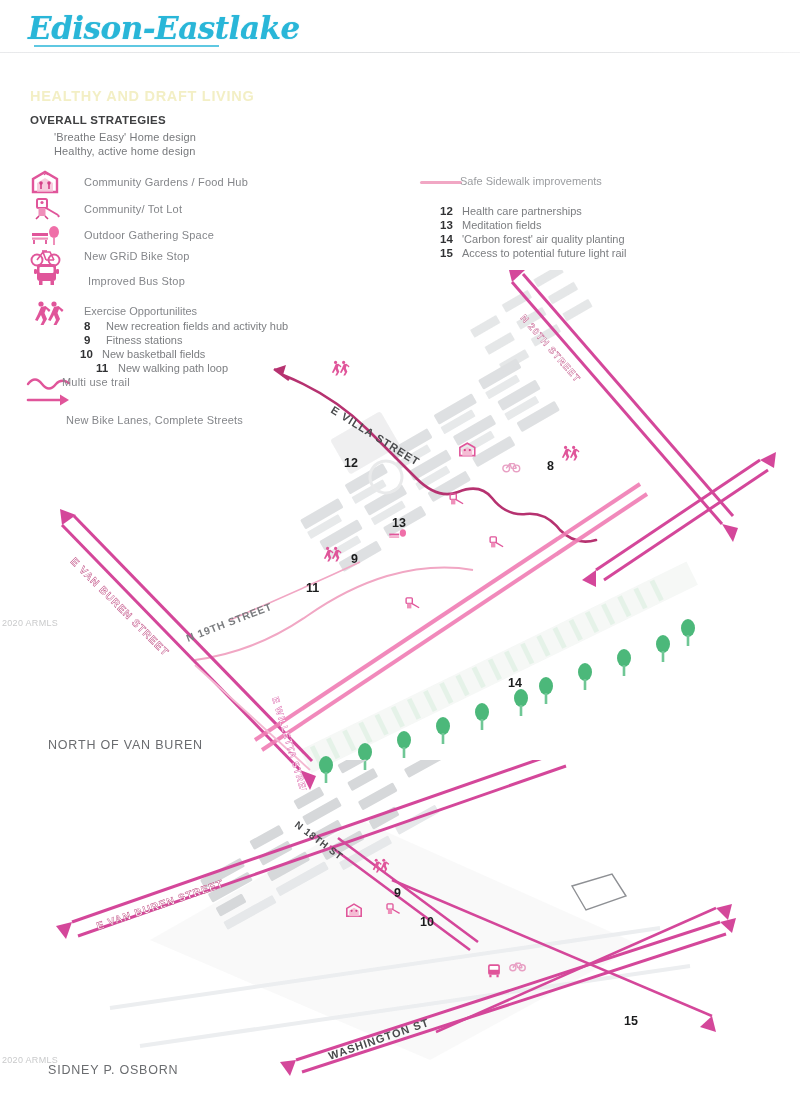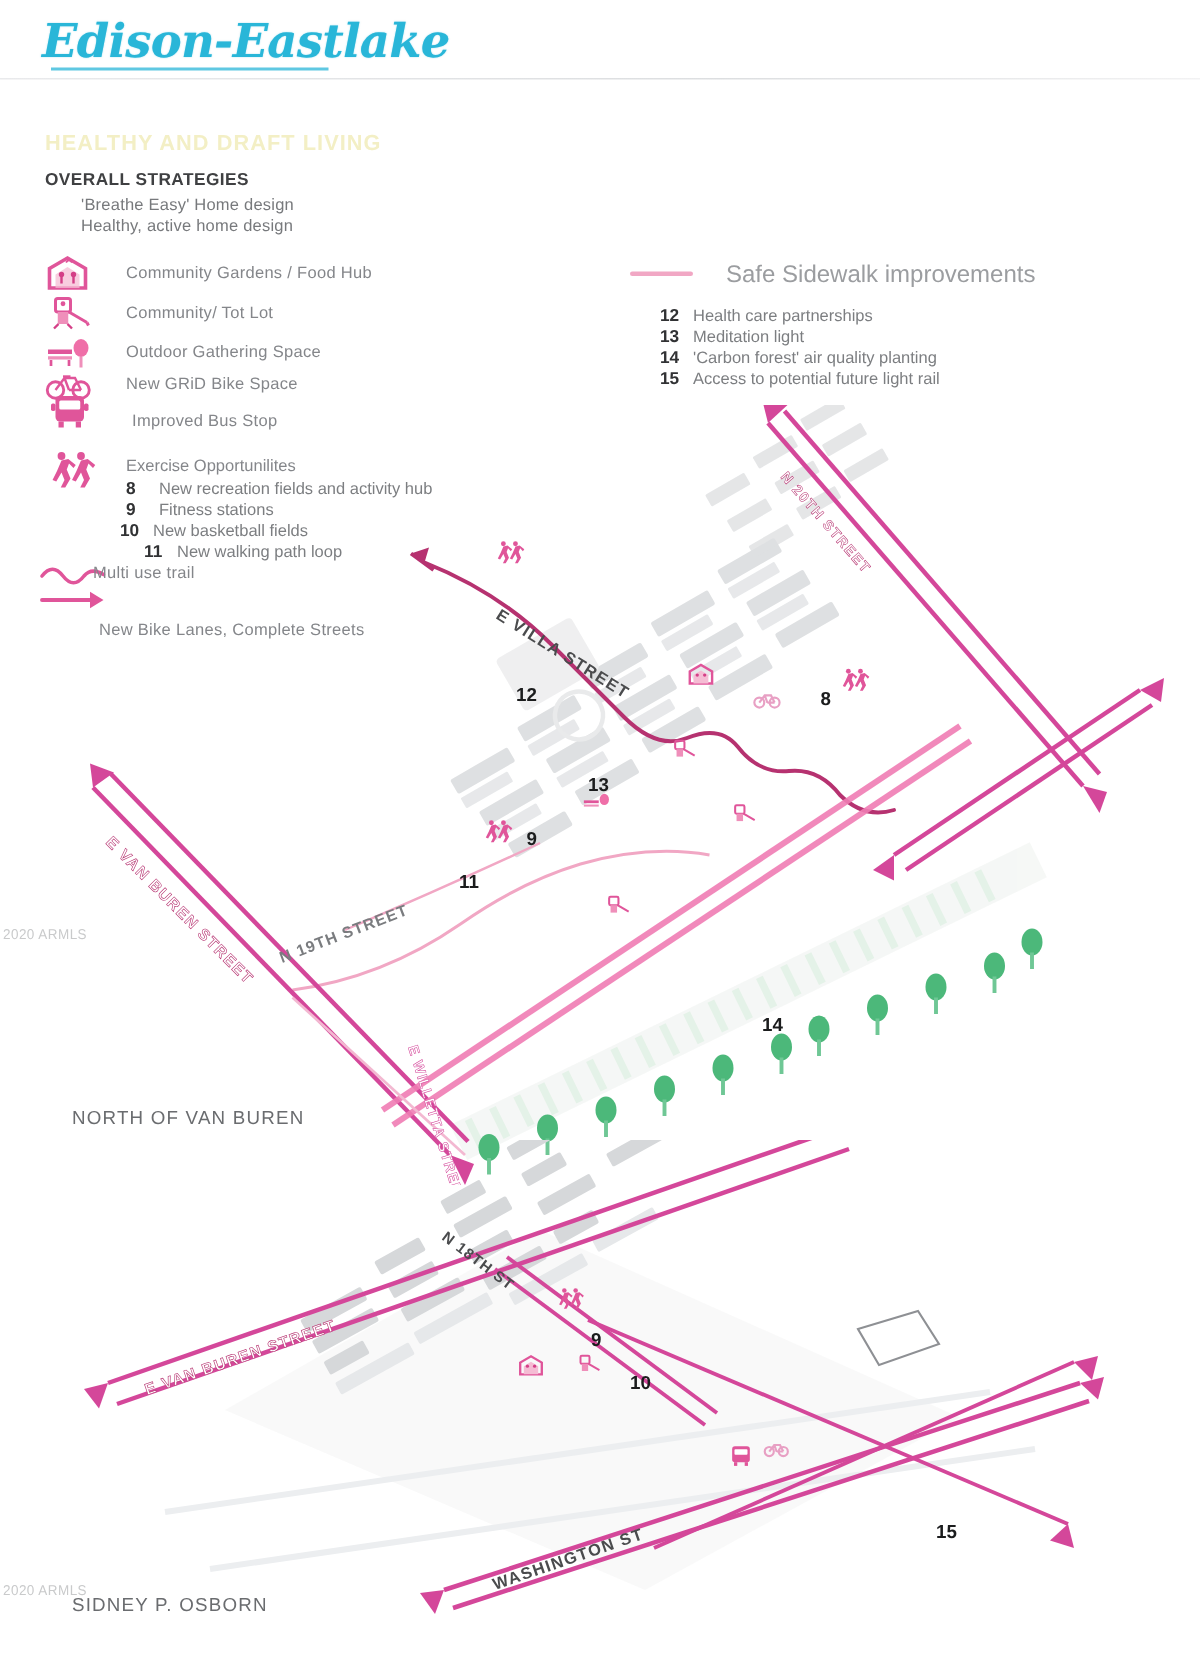--- a/index.html
+++ b/index.html
@@ -63,21 +63,21 @@
   }
   .num-item .lbl{color:#7c7e81;}
 
   .ex-head{position:absolute;left:84px;top:305px;font-size:11px;color:#84868a;}
 
   
   .sidewalk-line{
     position:absolute;left:420px;top:181px;width:42px;height:2.5px;
     background:#f1a7c4;border-radius:2px;
   }
-  .sidewalk-lbl{position:absolute;left:484px;top:175px;font-size:16px;color:#9b9da0;}
+  .sidewalk-lbl{position:absolute;left:460px;top:175px;font-size:11px;color:#9b9da0;}
 
   
   .map{position:absolute;}
   .map svg{display:block;}
 
   .map-caption{
     position:absolute;font-size:12.5px;letter-spacing:.8px;color:#6a6c6f;
   }
   #cap-north{left:48px;top:738px;}
   #cap-south{left:48px;top:1063px;text-align:center;}
@@ -148,21 +148,21 @@
     <div class="legend-label" style="left:84px;top:229px;">Outdoor Gathering Space</div>
 
     <div class="legend-icon" style="left:30px;top:246px;">
       <svg width="32" height="22" viewBox="0 0 32 22">
         <circle cx="7" cy="14" r="5.5" fill="none" stroke="#e0559a" stroke-width="1.9"></circle>
         <circle cx="24" cy="14" r="5.5" fill="none" stroke="#e0559a" stroke-width="1.9"></circle>
         <path d="M7 14 L13 6 L20 6 L24 14 M13 6 L16 14 M16 14 L24 14" fill="none" stroke="#e0559a" stroke-width="1.6"></path>
         <path d="M12 5 L17 5" stroke="#e0559a" stroke-width="1.6"></path>
       </svg>
     </div>
-    <div class="legend-label" style="left:84px;top:250px;">New GRiD Bike Space</div>
+    <div class="legend-label" style="left:84px;top:250px;">New GRiD Bike Stop</div>
 
     <div class="legend-icon" style="left:32px;top:262px;">
       <svg width="30" height="26" viewBox="0 0 30 26">
         <rect x="5" y="2" width="19" height="17" rx="3" fill="#e0559a"></rect>
         <rect x="7.5" y="5" width="14" height="6" rx="1" fill="#ffffff"></rect>
         <rect x="7" y="19" width="3.5" height="4" fill="#e0559a"></rect>
         <rect x="18.5" y="19" width="3.5" height="4" fill="#e0559a"></rect>
         <rect x="2" y="7" width="3" height="5" rx="1.2" fill="#e0559a"></rect>
         <rect x="24" y="7" width="3" height="5" rx="1.2" fill="#e0559a"></rect>
       </svg>
@@ -209,21 +209,21 @@
     </div>
     <div class="legend-label" style="left:66px;top:414px;">New Bike Lanes, Complete Streets</div>
 
     <div class="sidewalk-line"></div>
     <div class="sidewalk-lbl">Safe Sidewalk improvements</div>
 
     <div class="num-item" style="left:440px;top:205px;">
       <b>12</b><span class="lbl">Health care partnerships</span>
     </div>
     <div class="num-item" style="left:440px;top:219px;">
-      <b>13</b><span class="lbl">Meditation light</span>
+      <b>13</b><span class="lbl">Meditation fields</span>
     </div>
     <div class="num-item" style="left:440px;top:233px;">
       <b>14</b><span class="lbl">'Carbon forest' air quality planting</span>
     </div>
     <div class="num-item" style="left:440px;top:247px;">
       <b>15</b><span class="lbl">Access to potential future light rail</span>
     </div>
   </div>
 
   <div class="map" style="left:0;top:270px;">

